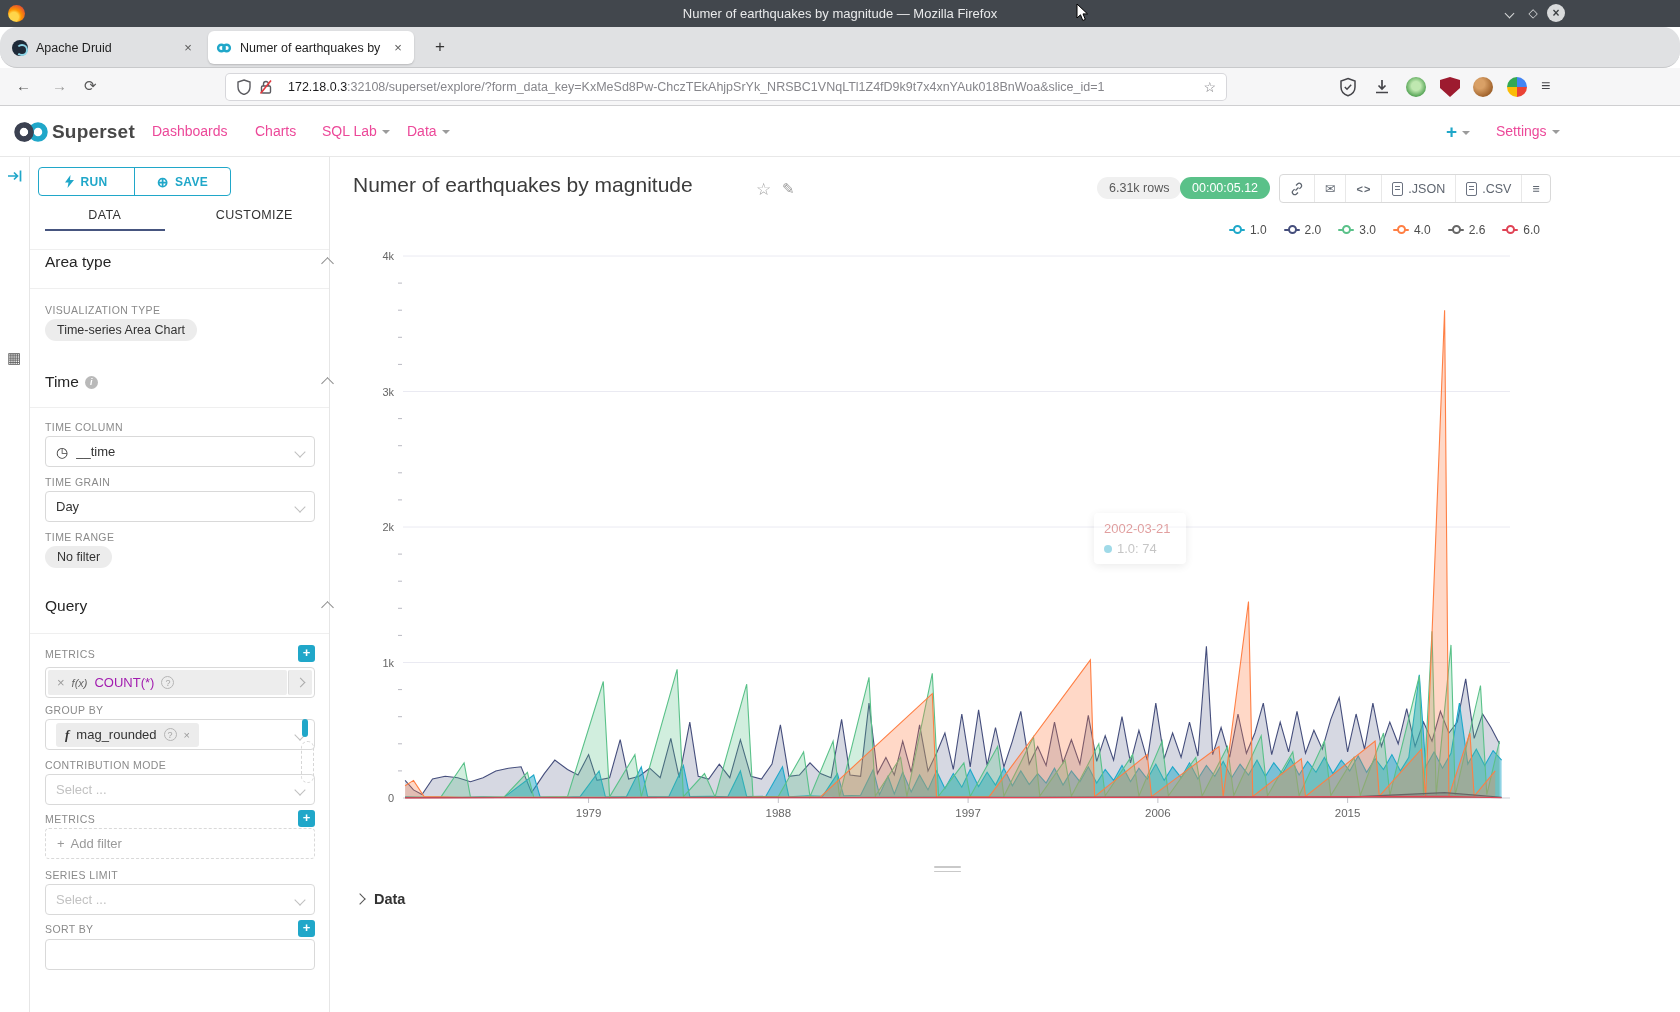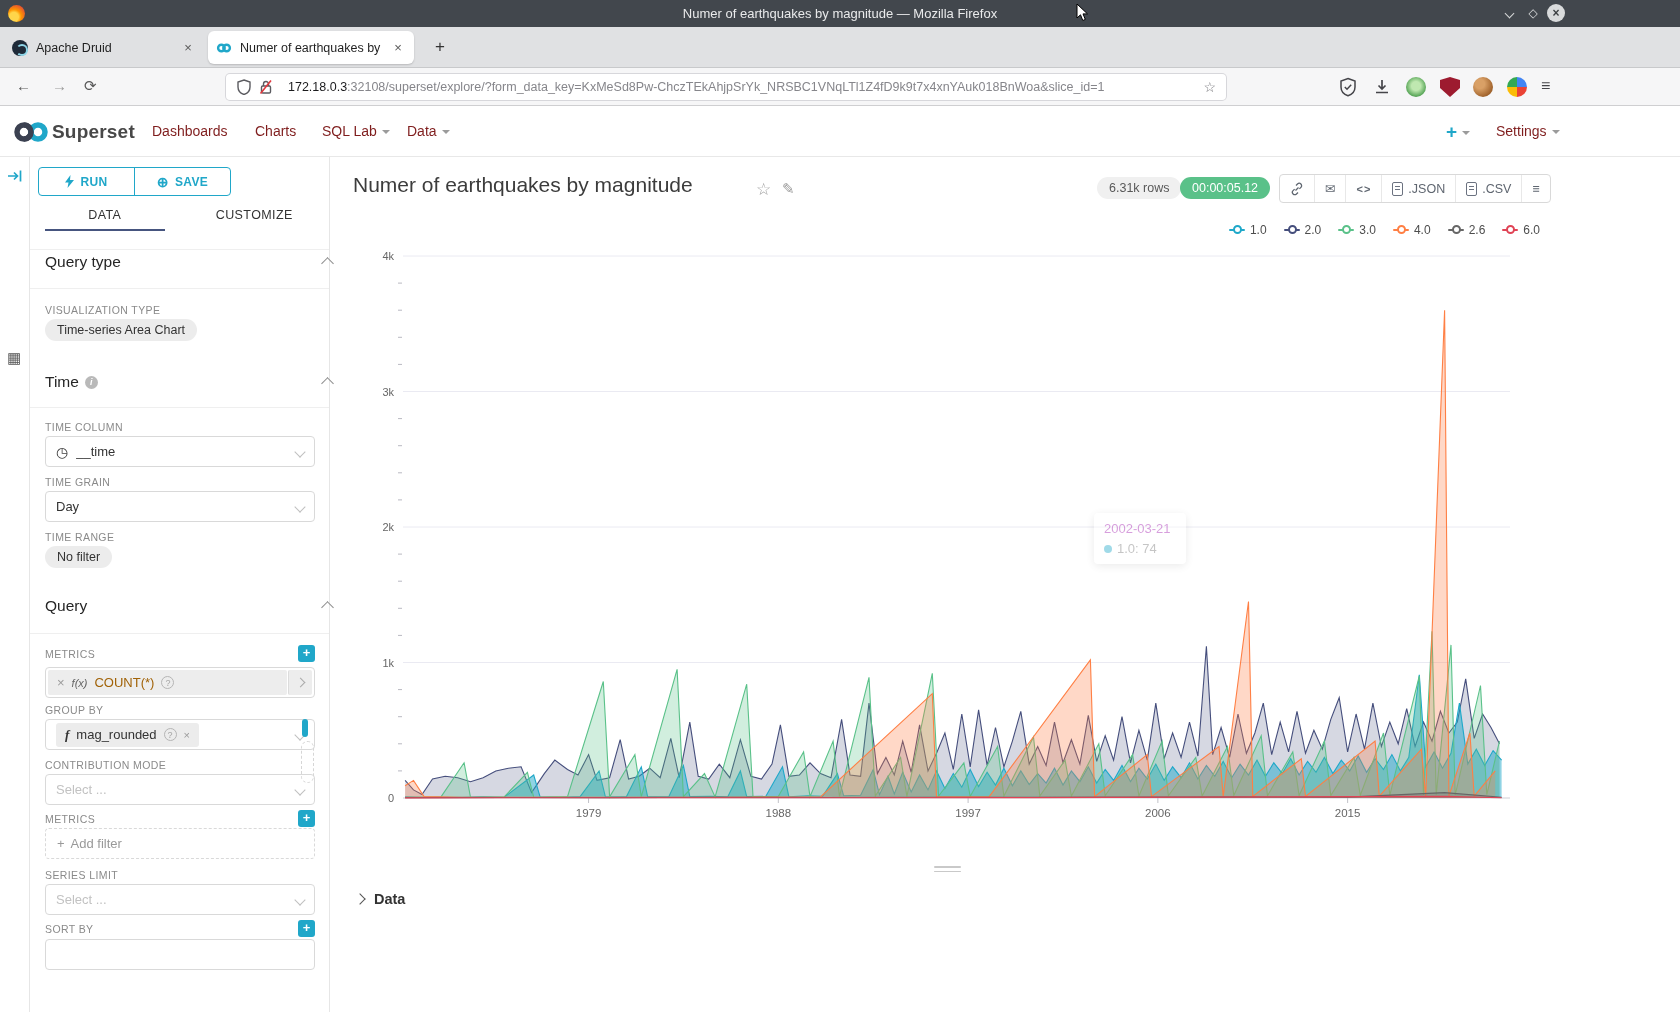--- a/index.html
+++ b/index.html
@@ -15,21 +15,21 @@
   #win-title { position:absolute; left:0; top:0; width:100%; height:27px; line-height:27px;
     text-align:center; color:#e9eaeb; font-size:13px; }
   .winbtn { position:absolute; top:4px; width:18px; height:18px; color:#d6d8d9; font-size:12px;
     text-align:center; line-height:18px; }
   #btn-min { left:1500px; } #btn-max { left:1524px; }
   #btn-min .chev { display:inline-block; width:7px; height:7px; border-right:1.6px solid #d6d8d9;
     border-bottom:1.6px solid #d6d8d9; transform:rotate(45deg); margin-top:2px; }
   #btn-close { left:1547px; background:#d9dbdc; border-radius:50%; color:#3c4043; font-weight:bold; }
 
   #tabstrip { position:absolute; left:0; top:27px; width:1680px; height:41px; background:#e0e1e3;
-    border-bottom:1px solid #c8c9cb; }
+    border-bottom:1px solid #c8c9cb;border-radius:17px; }
   .tab { position:absolute; top:4px; height:33px; display:flex; align-items:center; }
   #tab1 { left:4px; width:200px; padding:0 8px; }
   #tab2 { left:208px; width:206px; background:#fff; border-radius:6px; box-shadow:0 1px 2px rgba(0,0,0,.18); padding:0 8px; }
   .tab-label { font-size:12.5px; color:#1f1f1f; white-space:nowrap; overflow:hidden; flex:1; margin:0 8px; }
   .tab-close { font-size:13px; color:#5a5a5a; width:16px; text-align:center; }
   .favicon { width:16px; height:16px; flex:0 0 16px; }
   #druid-fav { border-radius:50%; background:#1e2a38; position:relative; }
   #druid-fav::after { content:""; position:absolute; left:4px; top:4px; width:8px; height:8px;
     border:2px solid #8fd6e8; border-radius:50%; border-left-color:transparent; }
   #newtab { position:absolute; left:428px; top:8px; width:24px; height:24px; text-align:center;
@@ -46,21 +46,21 @@
   #star-url { color:#77777c; font-size:14px; margin-left:6px; }
   .ext { position:absolute; top:77px; width:20px; height:20px; }
   .extc { border-radius:50%; }
   #menu-ham { position:absolute; left:1541px; top:77px; font-size:16px; color:#46464a; }
 
   
   #snav { position:absolute; left:0; top:106px; width:1680px; height:51px; background:#fff;
     border-bottom:1px solid #e8e8e8; }
   #brand { position:absolute; left:52px; top:0; height:51px; line-height:51px; font-size:19px;
     font-weight:bold; color:#484848; letter-spacing:.2px; }
-  .snav-item { position:absolute; top:0; height:51px; line-height:51px; font-size:14px; color:#7f1d1d; }
+  .snav-item { position:absolute; top:0; height:51px; line-height:51px; font-size:14px; color:#ec4899; }
   .caret { display:inline-block; width:0; height:0; border-left:4px solid transparent;
     border-right:4px solid transparent; border-top:4.5px solid #9b9b9b; margin-left:5px; vertical-align:middle; }
   #nav-plus { left:1446px; color:#20a7c9; font-size:19px; font-weight:bold; }
   #nav-settings { left:1496px; }
 
   
   #lrail { position:absolute; left:0; top:157px; width:30px; height:855px; background:#fff;
     border-right:1px solid #e6e6e6; }
   #rail-grid { position:absolute; left:7px; top:192px; font-size:15px; color:#555; }
 
@@ -90,21 +90,21 @@
     font-size:12.5px; color:#333; line-height:22px; padding:0 12px; }
   .addbtn { position:absolute; left:268px; width:17px; height:17px; background:#20a7c9; border-radius:3px;
     color:#fff; font-size:13px; line-height:16px; text-align:center; font-weight:bold; }
   .qmark { display:inline-block; width:13px; height:13px; border:1px solid #b5b5b5; border-radius:50%;
     color:#a5a5a5; font-size:9px; line-height:12px; text-align:center; }
   .xmark { color:#9b9b9b; font-size:13px; }
   #metricbox { position:absolute; left:15px; top:510px; width:270px; height:31px; border:1px solid #d9d9d9;
     border-radius:4px; display:flex; overflow:hidden; padding:2px; background:#fff; }
   #metricchip { flex:1; background:#ededed; display:flex; align-items:center; gap:7px; padding:0 9px; border-radius:2px; }
   #metricchip .fx { font-size:11px; color:#666; font-style:italic; }
-  #metricchip .mval { font-size:13px; color:#a16207; }
+  #metricchip .mval { font-size:13px; color:#a21caf; }
   #metric-caret { width:24px; display:flex; align-items:center; justify-content:center;
     background:#ededed; border-left:1px solid #dcdcdc; margin-left:1px; border-radius:2px; }
   .chev-rt { display:inline-block; width:7px; height:7px; border-right:1.6px solid #aaa;
     border-top:1.6px solid #aaa; transform:rotate(45deg); }
   #gb-chip { background:#ececec; border-radius:3px; height:24px; display:flex; align-items:center;
     gap:7px; padding:0 9px; }
   #gb-chip .fcol { font-family:"Liberation Serif", serif; font-style:italic; font-weight:bold;
     font-size:13px; color:#333; }
   #gb-chip .cval { font-size:13px; color:#333; }
   .dashedbox { position:absolute; left:15px; width:270px; height:31px; border:1px dashed #d9d9d9;
@@ -141,21 +141,21 @@
     background:#fff; border:2.5px solid #000; }
   .l-label { font-size:12px; color:#4d4d4d; }
 
   
   #chart-svg { position:absolute; left:0; top:0; pointer-events:none; }
   #chart-svg text { font-family:"Liberation Sans", sans-serif; }
 
   
   #tooltip { position:absolute; left:1094px; top:513px; width:92px; background:#fff; border-radius:4px;
     box-shadow:0 2px 10px rgba(0,0,0,.2); padding:8px 10px; opacity:.42; }
-  #tt-date { font-size:13px; color:#a21caf; margin-bottom:5px; }
+  #tt-date { font-size:13px; color:#b91c1c; margin-bottom:5px; }
   #tt-row { display:flex; align-items:center; gap:5px; font-size:13px; color:#777; }
   #tt-dot { width:8px; height:8px; border-radius:50%; background:#1FA8C9; }
 
   
   #draghandle { position:absolute; left:934px; top:866px; width:27px; }
   #draghandle div { height:1.5px; background:#c9c9c9; margin-bottom:3px; border-radius:1px; }
   #data-row { position:absolute; left:356px; top:891px; display:flex; align-items:center; gap:10px; }
   #data-chev { width:8px; height:8px; border-right:1.7px solid #555; border-top:1.7px solid #555;
     transform:rotate(45deg); }
   #data-label { font-size:14.5px; font-weight:bold; color:#333; }
@@ -259,21 +259,21 @@
         <span>SAVE</span>
       </div>
     </div>
     <div class="ptabs">
       <span class="ptab">DATA</span>
       <span class="ptab">CUSTOMIZE</span>
     </div>
     <div id="inkbar"></div>
     <div class="pdiv" style="top:92px"></div>
 
-    <div class="sect-h" style="top:96px">Query type</div>
+    <div class="sect-h" style="top:96px">Area type</div>
     <span class="chev-up" style="left:293px;top:102px"></span>
     <div class="pdiv" style="top:131px"></div>
 
     <div class="lbl" style="top:147px">VISUALIZATION TYPE</div>
     <div class="gpill" style="top:162px">Time-series Area Chart</div>
 
     <div class="sect-h" style="top:216px"><span>Time</span><span class="infoi">i</span></div>
     <span class="chev-up" style="left:293px;top:222px"></span>
     <div class="pdiv" style="top:250px"></div>
 

